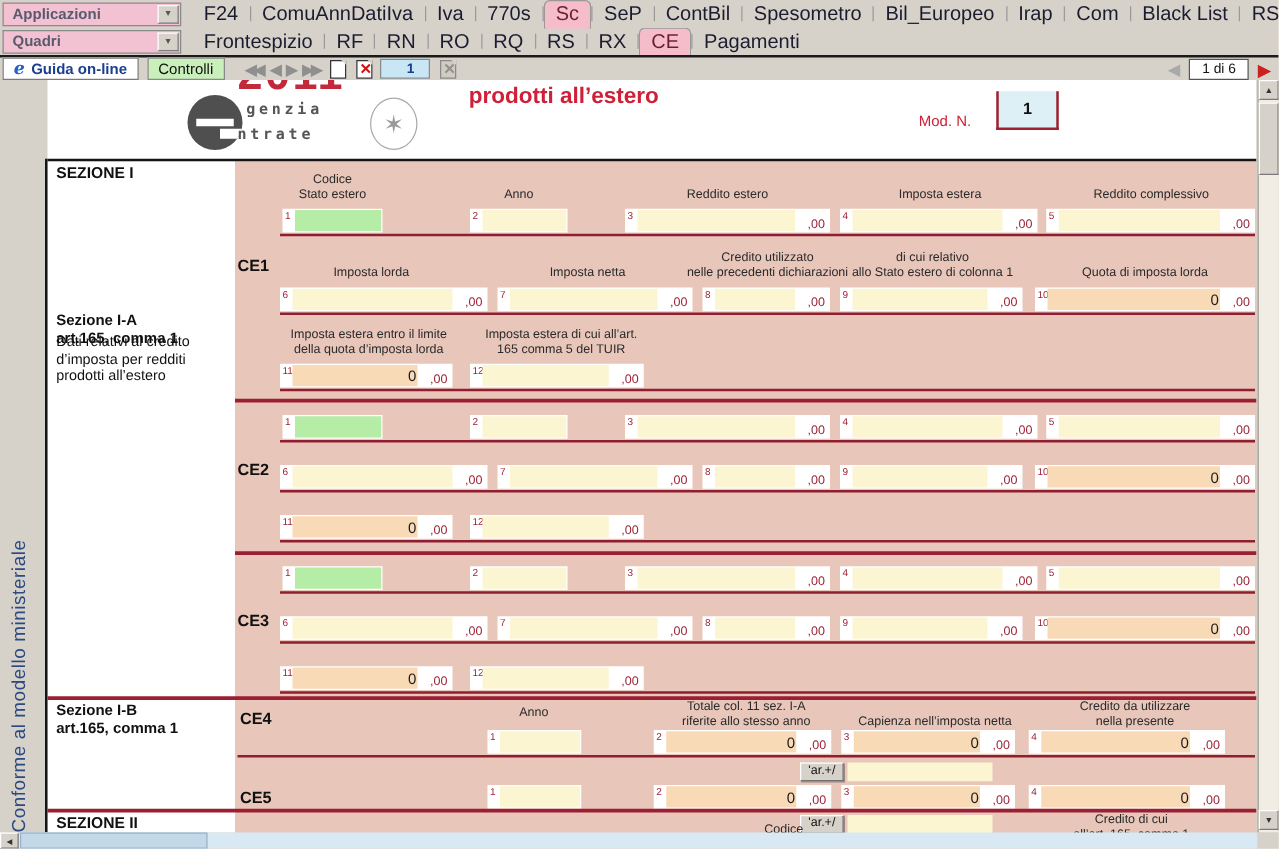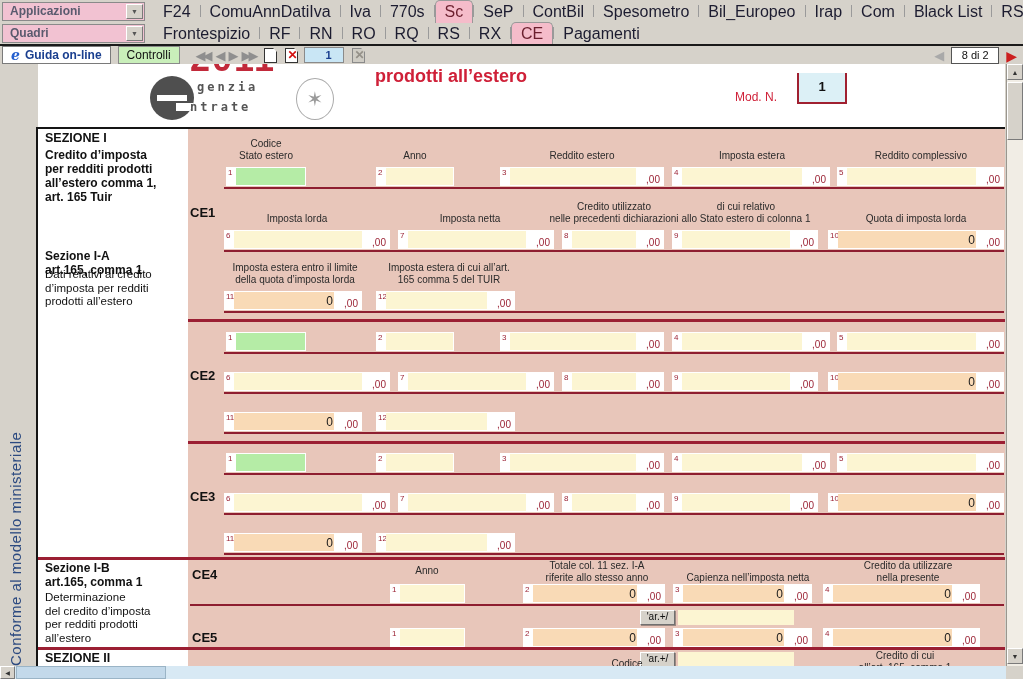--- a/index.html
+++ b/index.html
@@ -194,21 +194,21 @@
         <span class="fold"></span>
       <span class="x">✕</span>
       </div>
     <div class="cnt">1</div>
     <div class="doc disabled">
         <span class="fold"></span>
       <span class="x">✕</span>
       </div>
     <div class="pager">
       <span class="arr-grey">◀</span>
-      <div class="pager-box">8 di 2</div>
+      <div class="pager-box">1 di 6</div>
       <span class="arr-red">▶</span>
     </div>
   </div>
 
   <div class="abs band-white"></div>
   <div class="abs col-white"></div>
   <div class="abs salmon"></div>
   <div class="abs blackline-top"></div>
   <div class="abs blackline-left"></div>
 
@@ -224,34 +224,27 @@
   <div class="abs emblem">
     <span>✶</span>
   </div>
   <div class="abs form-title">prodotti all’estero</div>
   <div class="abs mod-label">Mod. N.</div>
   <div class="abs mod-box">1</div>
 
   <div class="abs vtext">Conforme al modello ministeriale</div>
 
   <div class="abs lbl lbl-b" style="top:131px">SEZIONE I</div>
-  <div class="abs lbl lbl-b" style="top:149px;font-size:12px">Credito d’imposta
-per redditi prodotti
-all’estero comma 1,
-art. 165 Tuir</div>
   <div class="abs lbl lbl-b" style="top:250px;font-size:12px">Sezione I-A
 art.165, comma 1</div>
   <div class="abs lbl lbl-n" style="top:268px">Dati relativi al credito
 d’imposta per redditi
 prodotti all’estero</div>
   <div class="abs lbl lbl-b" style="top:562px;font-size:12px">Sezione I-B
 art.165, comma 1</div>
-  <div class="abs lbl lbl-n" style="top:591px">Determinazione
-del credito d’imposta
-per redditi prodotti all’estero</div>
   <div class="abs lbl lbl-b" style="top:651px">SEZIONE II</div>
 
   <div id="ce-area">
       <div class="ce-lab" style="left: 190px; top: 205px;">CE1</div>
       <div class="fld" style="left: 226px; top: 167px; width: 80px;">
         <span class="n">1</span>
         <div class="fill f-green" style="right: 1px;"></div>
       </div>
       <div class="fld" style="left: 376px; top: 167px; width: 78px;">
         <span class="n">2</span>

